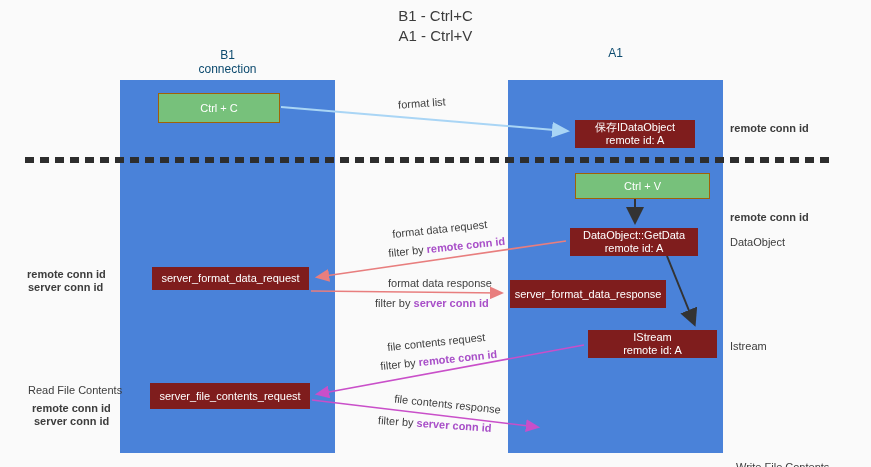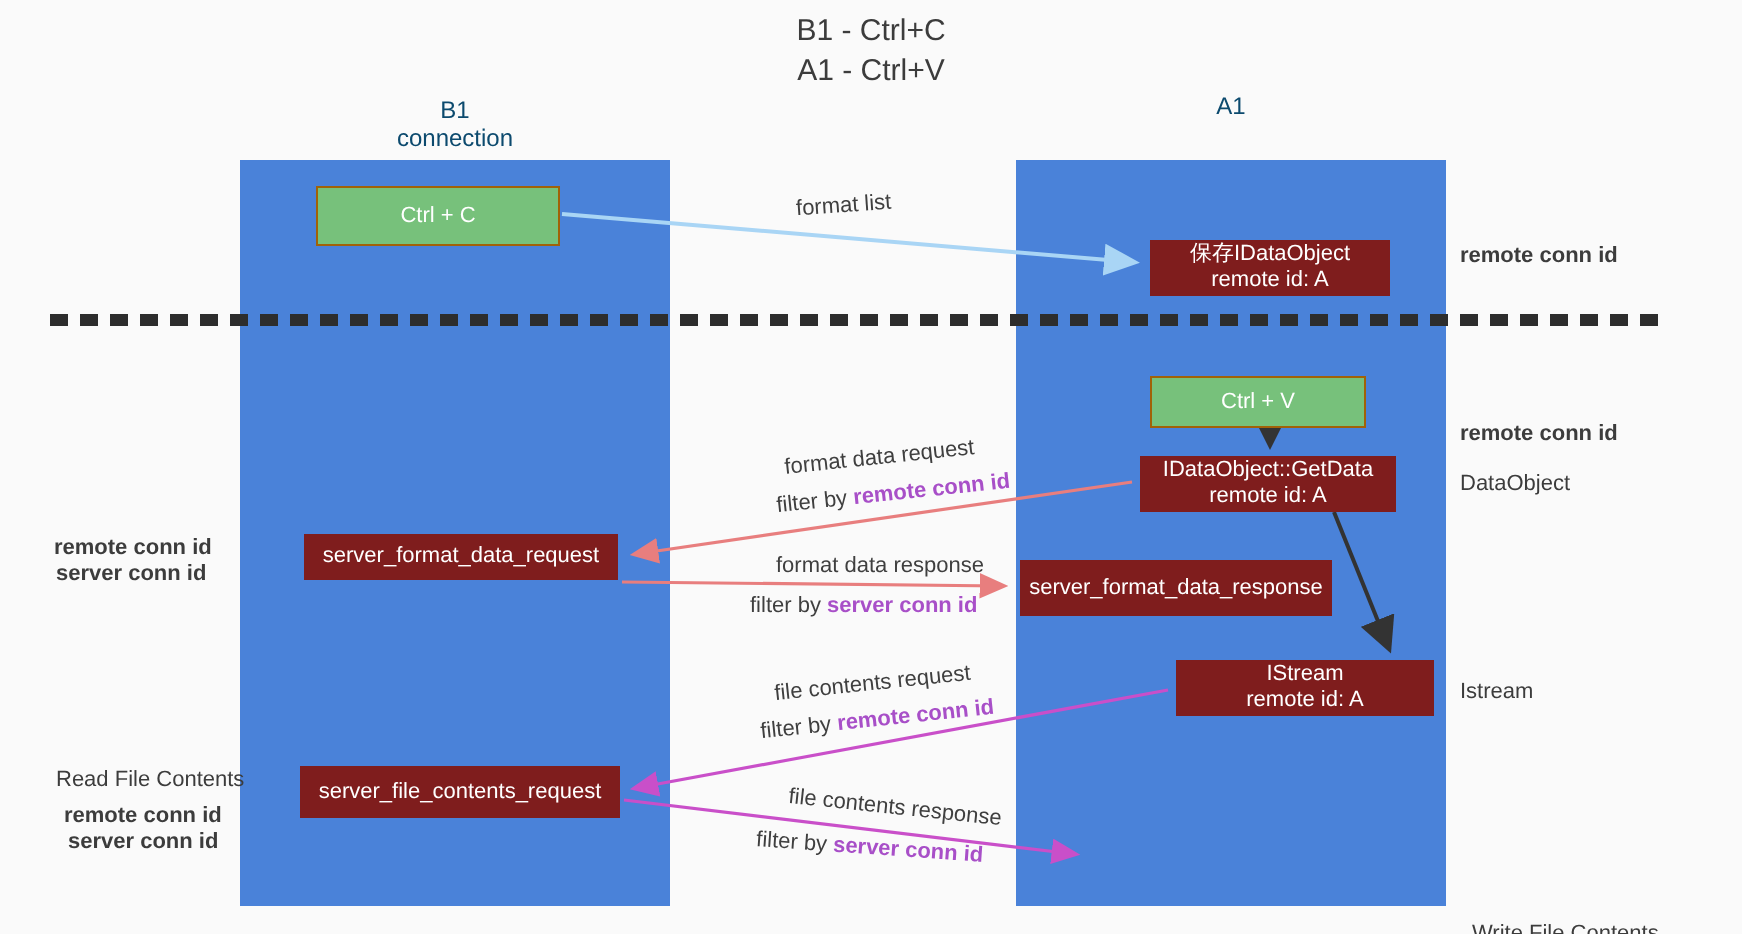--- a/index.html
+++ b/index.html
@@ -67,24 +67,24 @@
     <line x1="312" y1="400" x2="537" y2="427" stroke="#c94fc9" stroke-width="1.6" marker-end="url(#m-magenta)"></line>
   </svg>
 
   <div class="abs node green" style="left:158px;top:93px;width:122px;height:30px;">Ctrl + C</div>
 
   <div class="abs node orange" style="left:575px;top:120px;width:120px;height:28px;">
     <span>保存IDataObject</span>
     <span>remote id: A</span>
   </div>
 
-  <div class="abs node green" style="left:575px;top:188px;width:108px;height:26px;">Ctrl + V</div>
+  <div class="abs node green" style="left:575px;top:173px;width:135px;height:26px;">Ctrl + V</div>
 
   <div class="abs node orange" style="left:570px;top:228px;width:128px;height:28px;">
-    <span>IDataObject::GetData</span>
+    <span>DataObject::GetData</span>
     <span>remote id: A</span>
   </div>
 
   <div class="abs node orange" style="left:152px;top:267px;width:157px;height:23px;">server_format_data_request</div>
 
   <div class="abs node orange" style="left:510px;top:280px;width:156px;height:28px;">server_format_data_response</div>
 
   <div class="abs node orange" style="left:588px;top:330px;width:129px;height:28px;">
     <span>IStream</span>
     <span>remote id: A</span>

